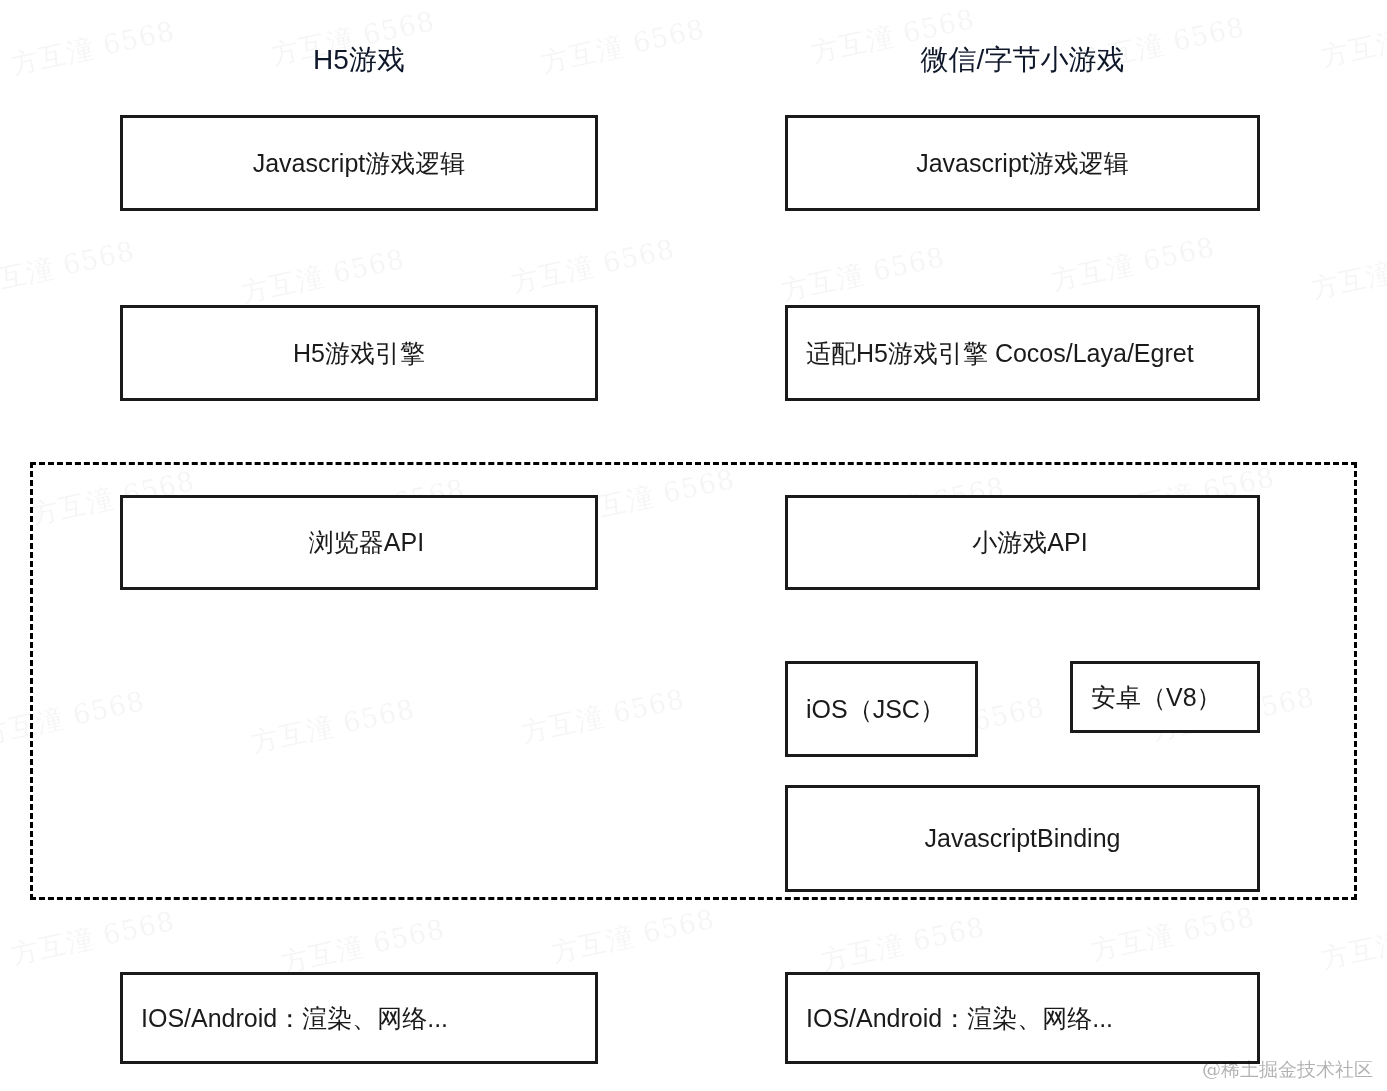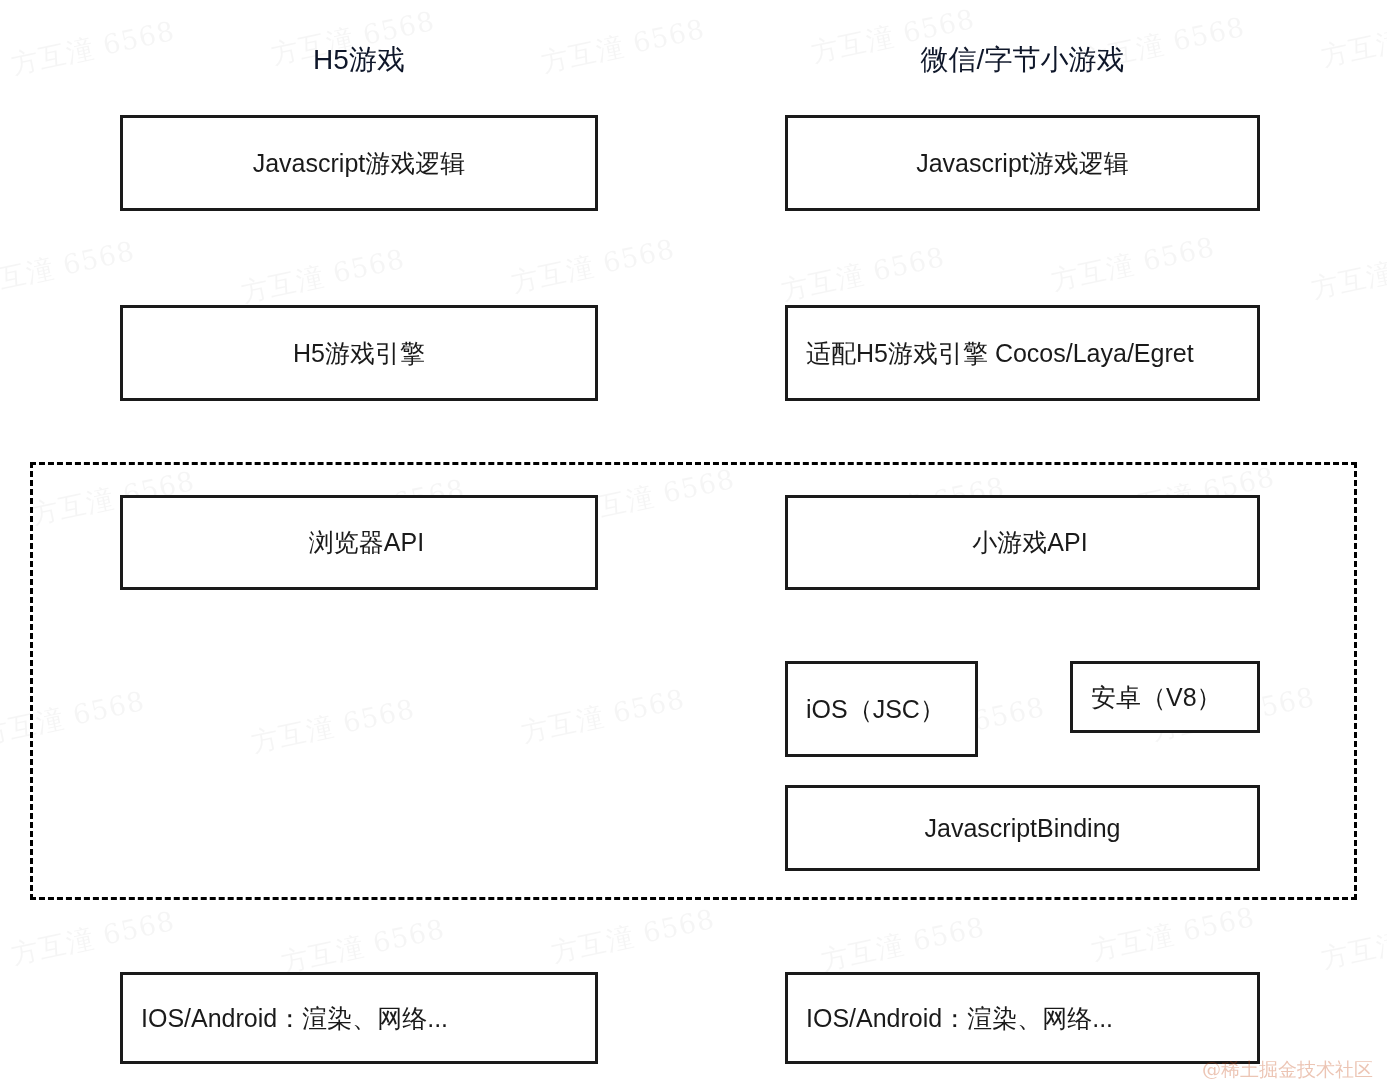--- a/index.html
+++ b/index.html
@@ -88,31 +88,31 @@
   .rc { left: 785px; width: 475px; }
 
   .row1 { top: 115px; height: 96px; }
   .row2 { top: 305px; height: 96px; }
   .row3 { top: 495px; height: 95px; padding-left: 15px; }
 
   .box-browser-core { top: 685px; height: 186px; }
 
   .box-ios     { left: 785px;  top: 661px; width: 193px; height: 96px; }
   .box-android { left: 1070px; top: 661px; width: 190px; height: 72px; }
-  .box-jsb     { left: 785px;  top: 785px; width: 475px; height: 86px; }
+  .box-jsb     { left: 785px;  top: 785px; width: 475px; height: 107px; }
 
   .row5 { top: 972px; height: 92px; }
 
   
   .corner-credit {
     position: absolute;
     right: 14px;
     bottom: 8px;
     font-size: 19px;
-    color: #c2410c;
+    color: #000000;
     opacity: 0.30;
     font-family: "DejaVu Serif", "Liberation Serif", serif;
     white-space: nowrap;
     z-index: 4;
     user-select: none;
   }
 </style>
 </head>
 <body>
 

